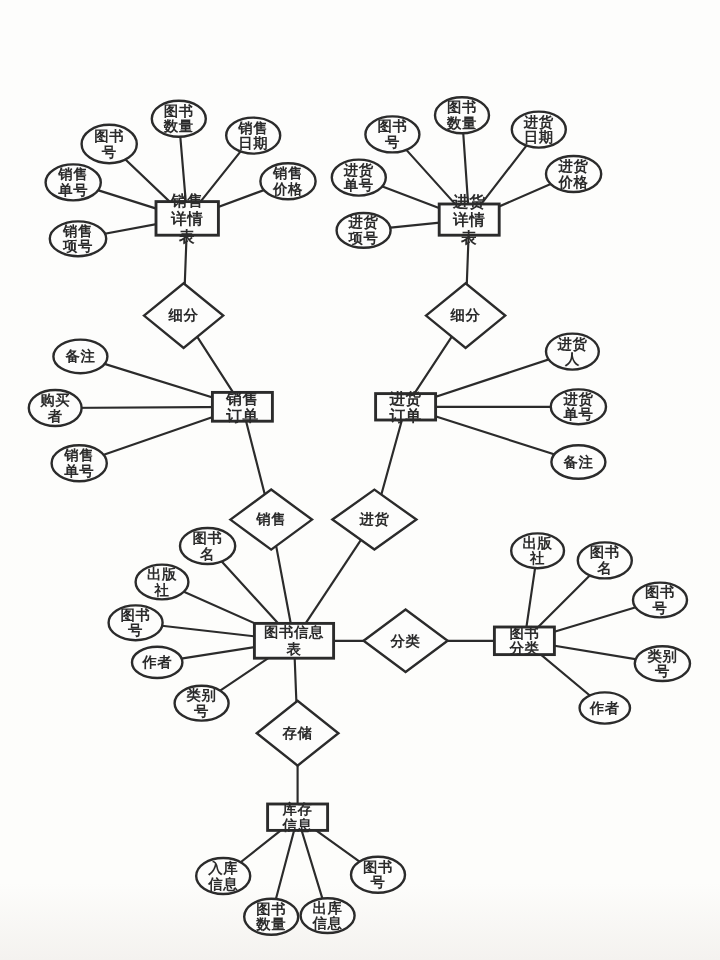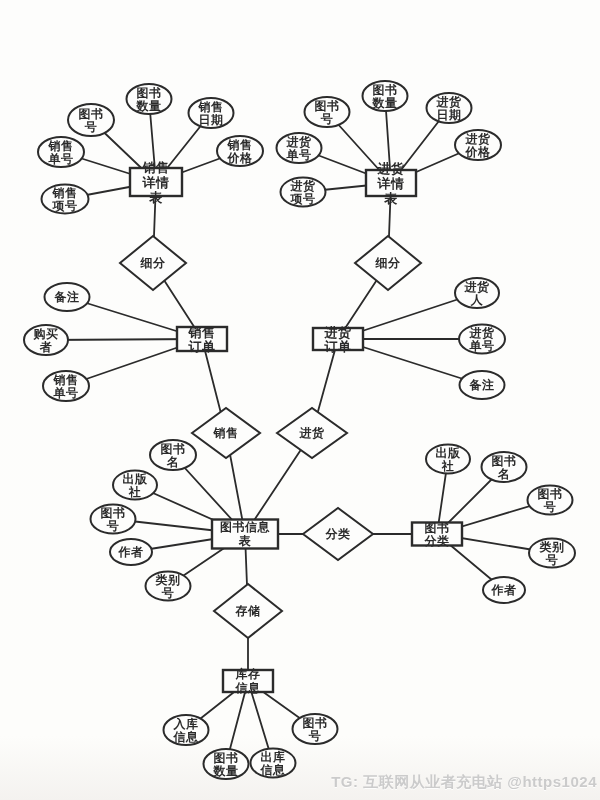--- a/index.html
+++ b/index.html
@@ -299,14 +299,13 @@
         <ellipse cx="273" cy="763" rx="22.5" ry="14.5" class="shape attribute"></ellipse>
         <text x="273" y="756.5" class="lbl" font-size="12">出库</text>
         <text x="273" y="769.5" class="lbl" font-size="12">信息</text>
       </g>
       <g>
         <ellipse cx="315" cy="729" rx="22.5" ry="15" class="shape attribute"></ellipse>
         <text x="315" y="722.5" class="lbl" font-size="12">图书</text>
         <text x="315" y="735.5" class="lbl" font-size="12">号</text>
       </g>
     </svg>
-  <div id="watermark">TG: 互联网从业者充电站 @https1024</div>
 </div>
 
 </body></html>

